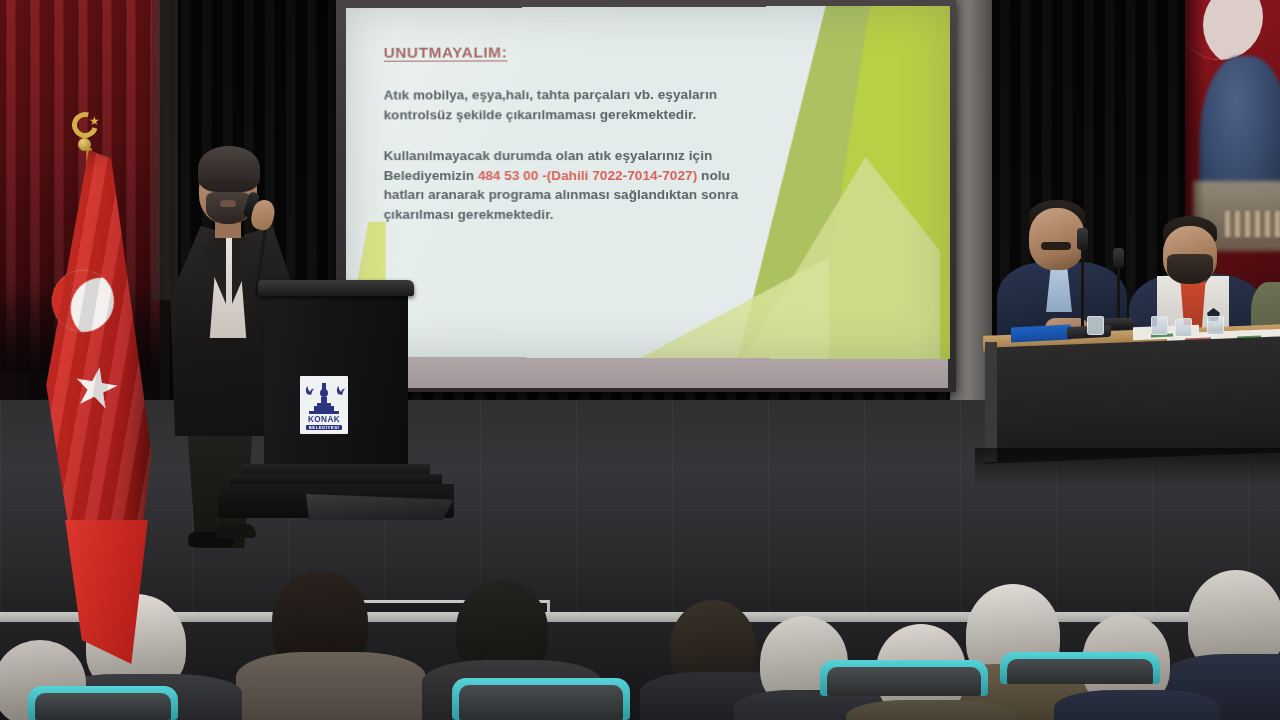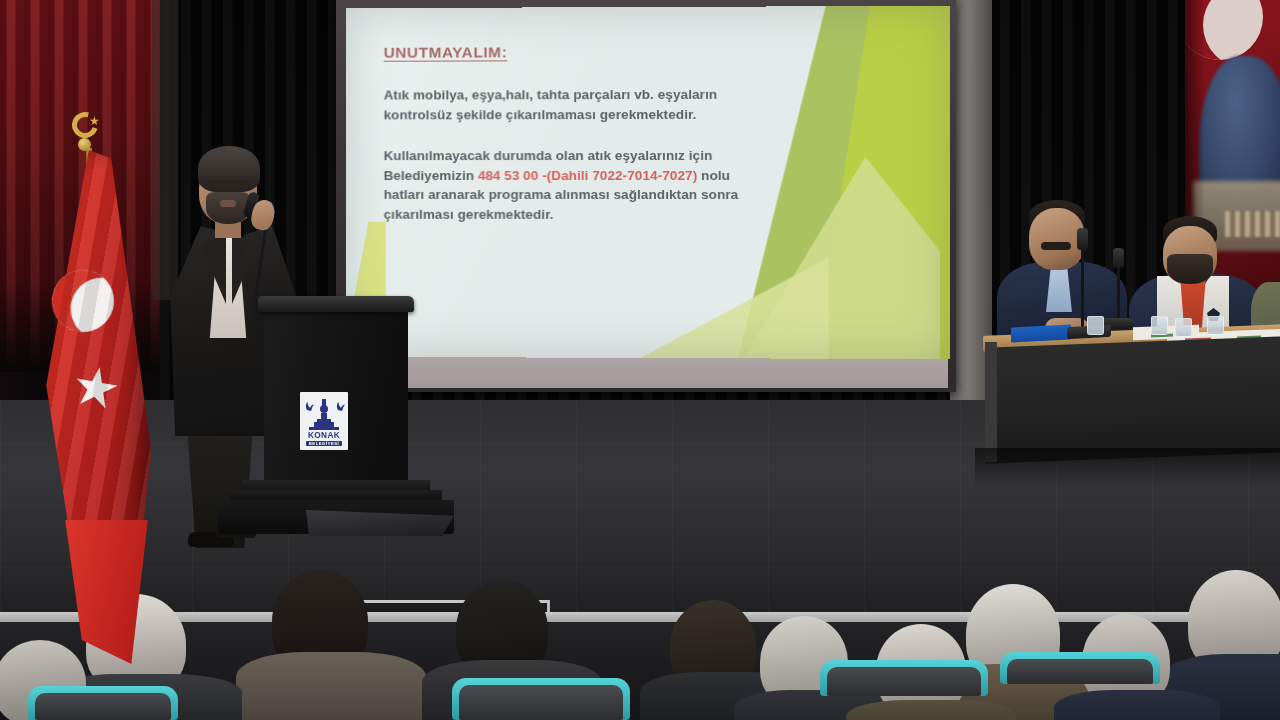--- a/index.html
+++ b/index.html
@@ -124,21 +124,21 @@
   .sp-miccord { position:absolute; left:92px; top:78px; width:3px; height:78px;
       background:#18181a; transform:rotate(8deg); border-radius:2px;}
   .sp-legs { position:absolute; left:14px; top:280px; width:76px; height:128px;
       background:linear-gradient(180deg,#23211f,#15140f);
       clip-path:polygon(6% 0,94% 0,82% 100%,52% 100%,48% 100%,18% 100%);}
   .sp-shoe1 { position:absolute; left:20px; top:392px; width:46px; height:15px;
       background:#0d0c0b; border-radius:8px 12px 5px 5px;}
   .sp-shoe2 { position:absolute; left:48px; top:384px; width:40px; height:14px;
       background:#141312; border-radius:8px 12px 5px 5px;}
 
-  .podium { position:absolute; left:258px; top:296px; width:156px; height:240px;}
+  .podium { position:absolute; left:258px; top:280px; width:156px; height:240px;}
   .pod-top { position:absolute; left:0; top:0; width:156px; height:16px;
       background:linear-gradient(180deg,#3c3b3c,#1b1a1b); border-radius:4px 6px 2px 2px;
       box-shadow:0 2px 4px rgba(0,0,0,.6);}
   .pod-body { position:absolute; left:6px; top:14px; width:144px; height:172px;
       background:linear-gradient(100deg,#1d1c1d 0%,#151415 45%,#0e0d0e 100%);}
   .pod-plate { position:absolute; left:42px; top:96px; width:48px; height:58px;
       background:#f0f1f3; border-radius:1px; display:flex; flex-direction:column;
       align-items:center; justify-content:flex-end; padding-bottom:4px; overflow:hidden;}
   .plate-art { position:absolute; top:4px; left:0; right:0; height:34px;}
   .plate-name { font-size:8.2px; font-weight:800; color:#2a3480; letter-spacing:.4px; line-height:9px;}

